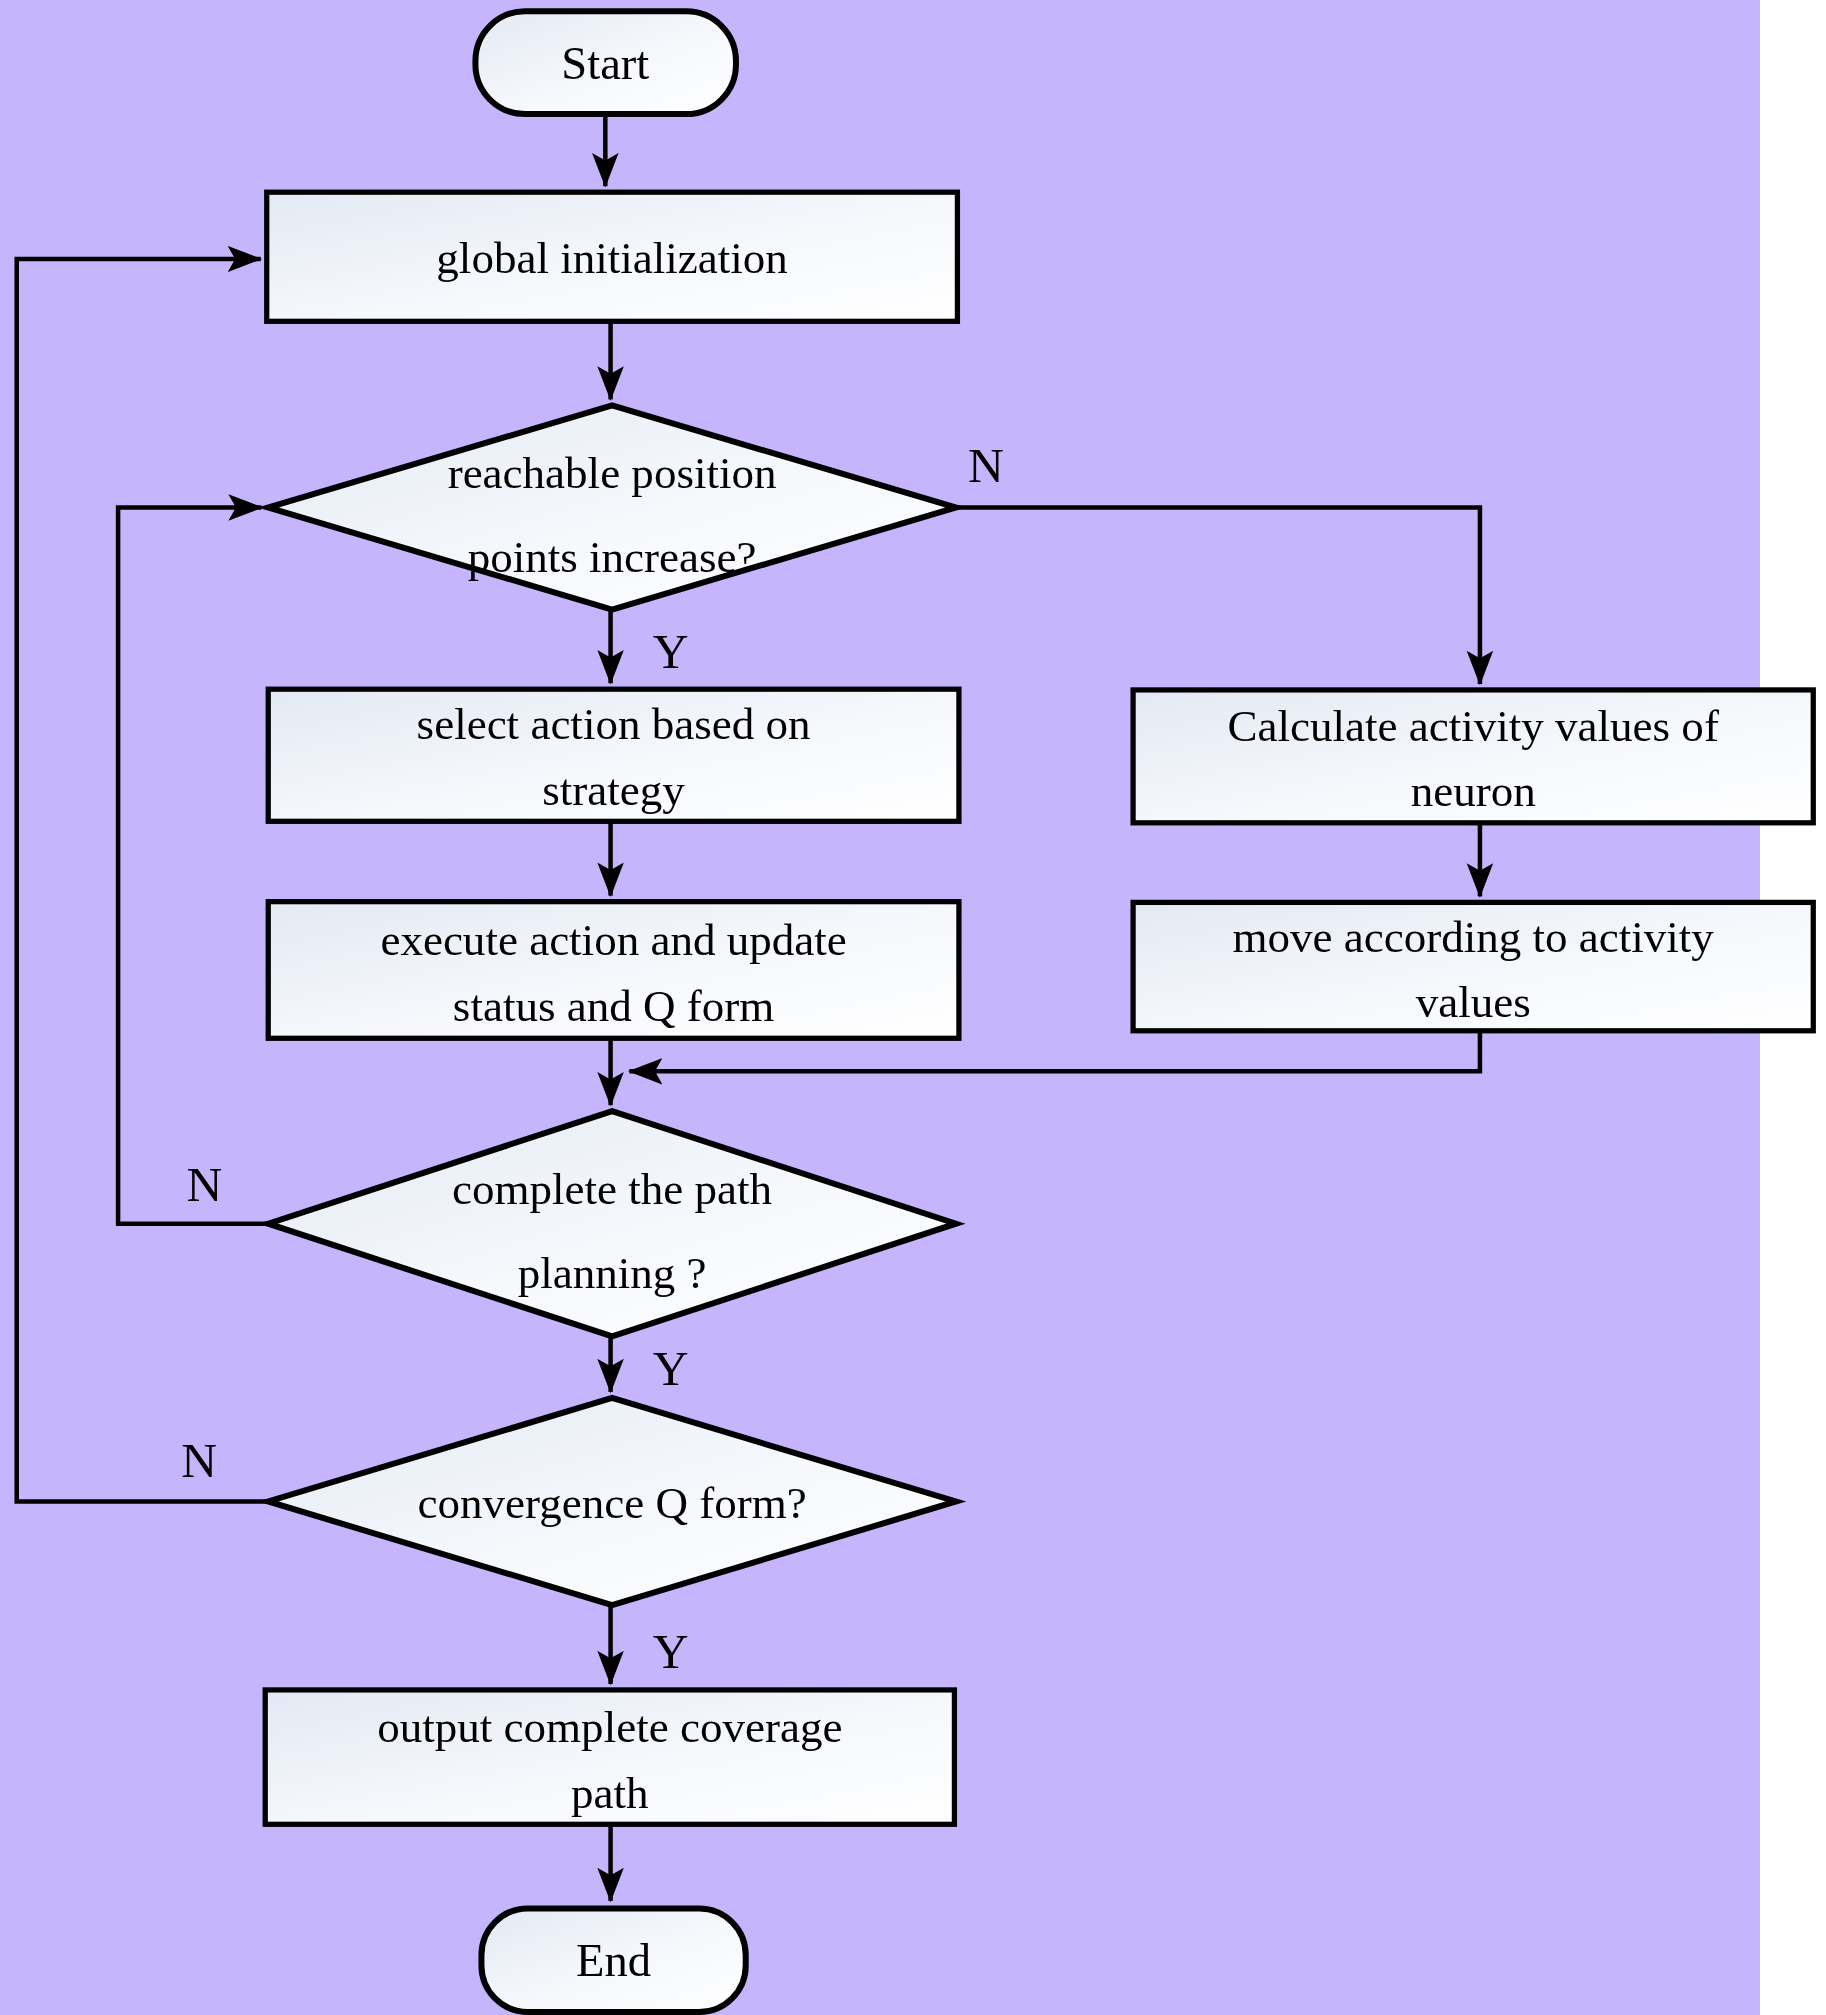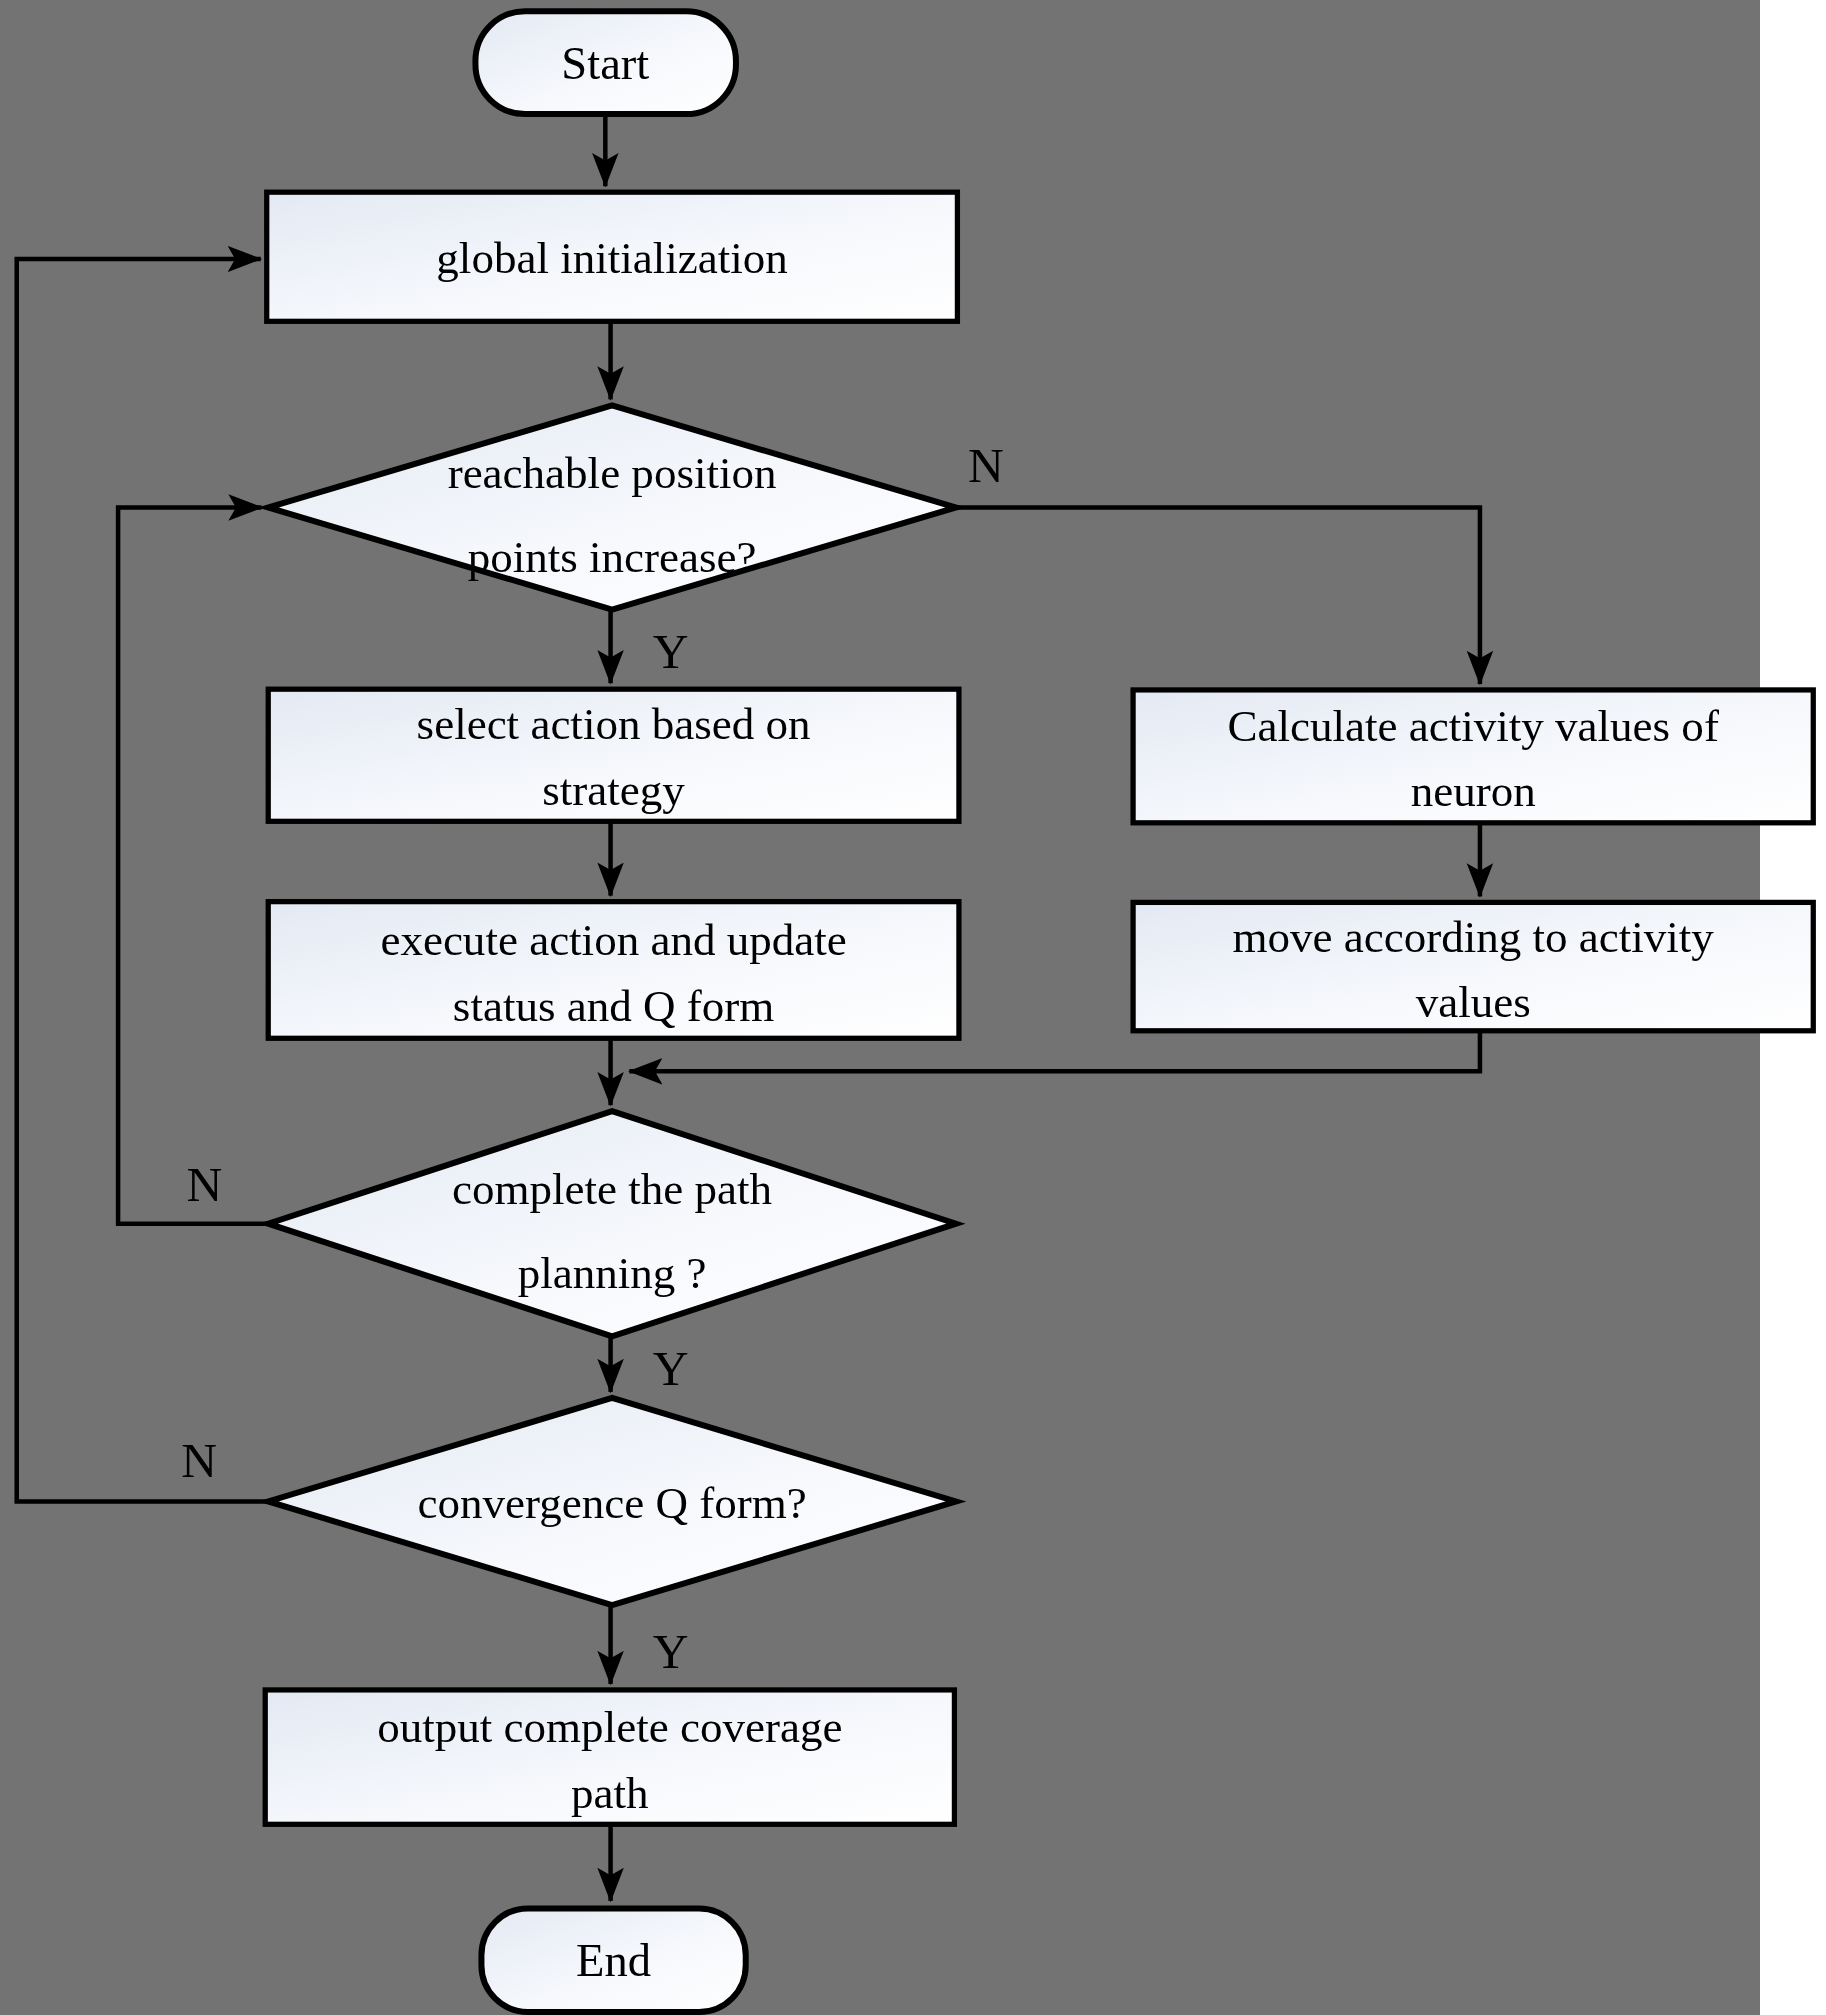--- a/index.html
+++ b/index.html
@@ -3,21 +3,21 @@
 <meta charset="utf-8">
 <style>
   html, body {
     margin: 0;
     padding: 0;
     background: #ffffff;
   }
   .canvas {
     width: 1760px;
     height: 2015px;
-    background: #737373;
+    background: #c4b5fd;
   }
   svg { display: block; }
   .node-shape {
     fill: url(#shapeGrad);
     stroke: #000000;
   }
   .rect-shape   { stroke-width: 7; }
   .diamond-shape{ stroke-width: 8; }
   .term-shape   { stroke-width: 8; }
   .edge {

